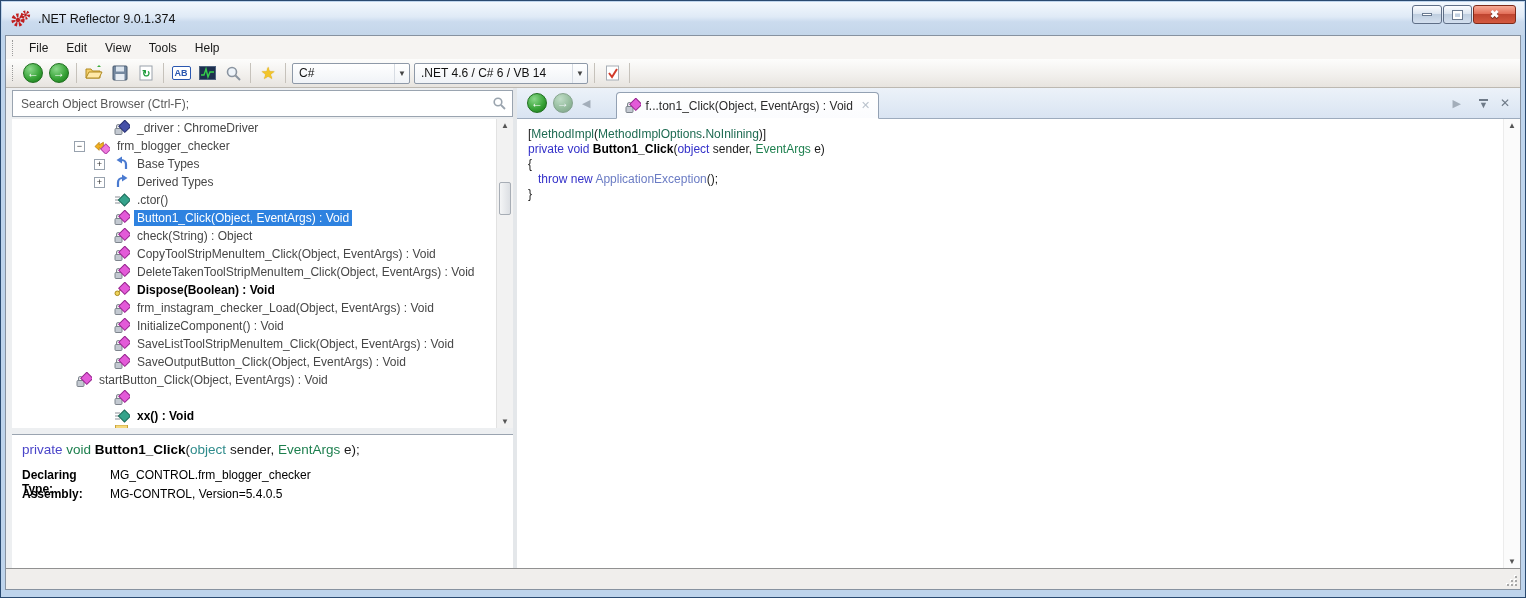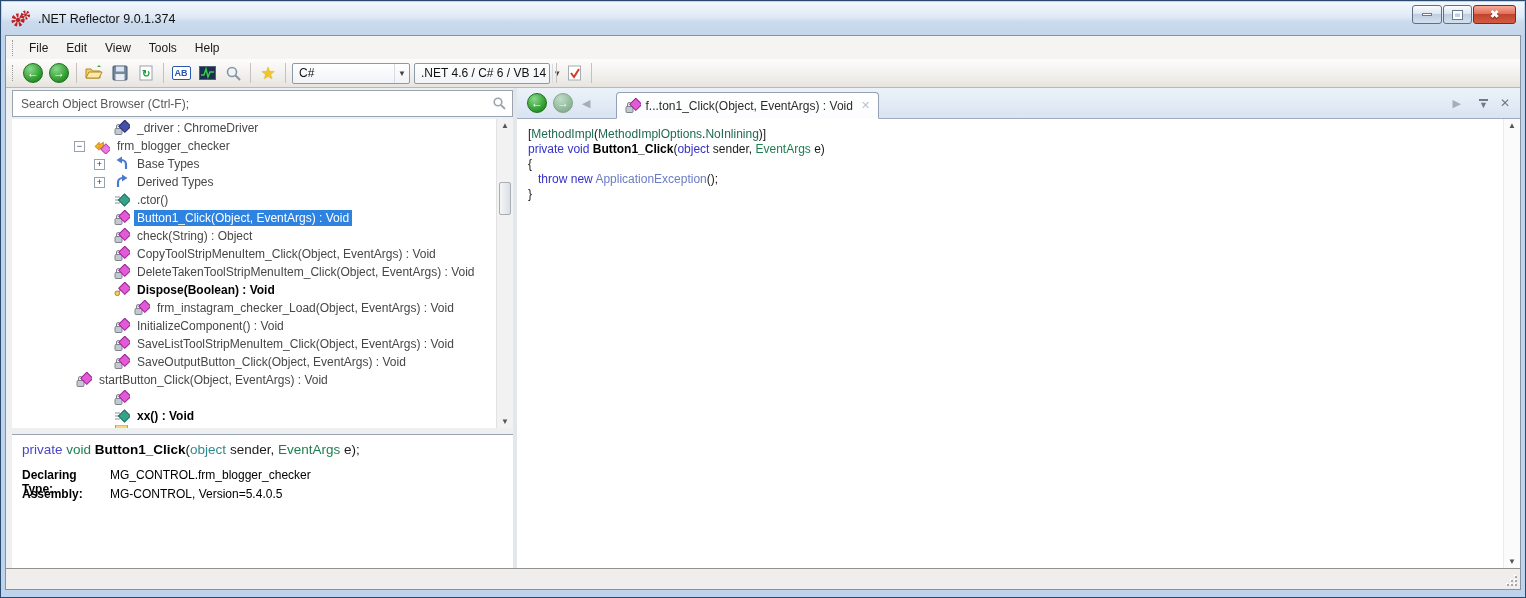--- a/index.html
+++ b/index.html
@@ -173,21 +173,21 @@
       </div>
       <span class="tsep"></span>
       <div class="tbtn">
           <span class="star">★</span>
         </div>
       <span class="tsep"></span>
       <div class="combo" style="width:118px;">
         <span class="val" style="flex:1;">C#</span>
         <span class="arrow">▼</span>
       </div>
-      <div class="combo" style="width:136px;">
+      <div class="combo" style="width:174px;">
         <span class="val" style="flex:1;">.NET 4.6 / C# 6 / VB 14</span>
         <span class="arrow">▼</span>
       </div>
       <span class="tsep"></span>
       <div class="tbtn">
         <svg width="15" height="16" viewBox="0 0 15 16">
           <rect x="1.5" y="1" width="12" height="14" fill="#fff" stroke="#a6adb5"></rect>
           <path d="M4 8 l3 4 5 -8" fill="none" stroke="#d23b2a" stroke-width="2"></path>
         </svg>
       </div>
@@ -312,21 +312,21 @@
               <span class="exp"></span>
               <span class="ticon">
                 <svg width="16" height="16" viewBox="0 0 16 16">
                   <circle cx="3.3" cy="11.3" r="2.3" fill="#efd35a" stroke="#a98b1e"></circle>
                   <path d="M5 9.6 L8.4 5.8 M7.2 7.2 l1.6 1.4" stroke="#a98b1e" stroke-width="1.3"></path>
                   <rect x="6.500000000000001" y="2" width="8.6" height="8.6" transform="rotate(45 10.8 6.3)" fill="#e35ad8" stroke="#96248e"></rect>
                 </svg>
               </span>
               <span class="tlabel emph">Dispose(Boolean) : Void</span>
             </div>
-            <div class="trow" style="padding-left: 82px; margin-left: 20px;">
+            <div class="trow" style="padding-left: 82px;">
               <span class="exp"></span>
               <span class="ticon">
                 <svg width="16" height="16" viewBox="0 0 16 16">
                   <rect x="1" y="8.5" width="7" height="6" rx="1" fill="#c3c9d1" stroke="#7d848d"></rect>
                   <path d="M2.6 8.5 V6.4 a1.9 1.9 0 0 1 3.8 0 V8.5" fill="none" stroke="#7d848d" stroke-width="1.2"></path>
                   <rect x="6.500000000000001" y="2" width="8.6" height="8.6" transform="rotate(45 10.8 6.3)" fill="#e35ad8" stroke="#96248e"></rect>
                 </svg>
               </span>
               <span class="tlabel">frm_instagram_checker_Load(Object, EventArgs) : Void</span>
             </div>

